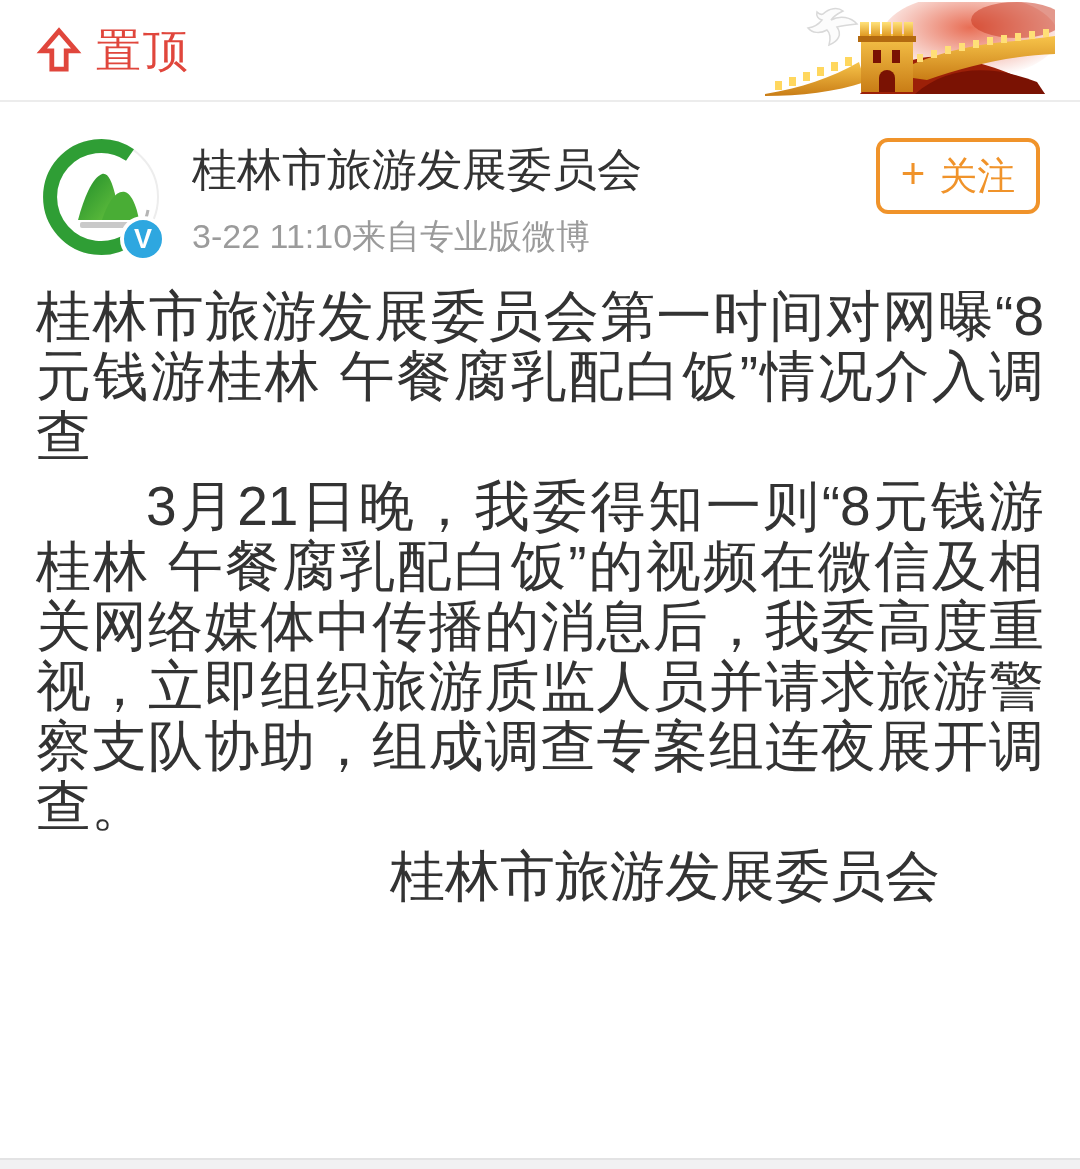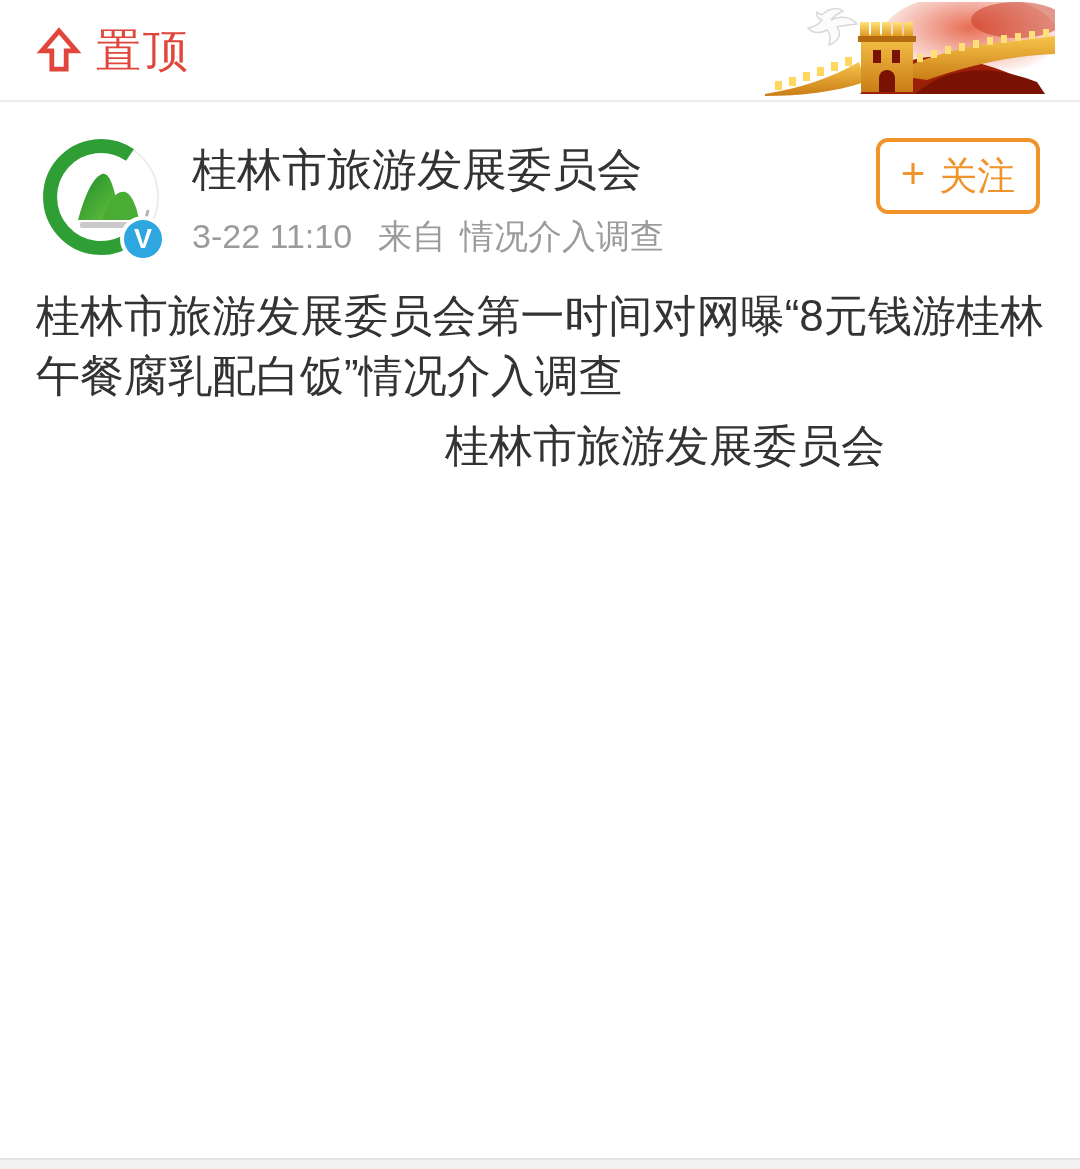--- a/index.html
+++ b/index.html
@@ -47,36 +47,36 @@
   }
   .profile-info{margin-left:32px;padding-top:6px;min-width:0;}
   .username{
     font-size:45px;line-height:1.15;color:#333;
     white-space:nowrap;cursor:pointer;
   }
   .meta{
     margin-top:18px;font-size:34px;color:var(--meta_gray);
     display:flex;align-items:baseline;white-space:nowrap;
   }
-  .meta .time{margin-right:26px;}
-  .meta .prefix{margin-right:14px;}
+  .meta .time{}
+  .meta .prefix{}
   .meta .source{color:var(--meta_gray);cursor:pointer;}
   .follow-btn{
     margin-left:auto;flex:0 0 auto;
     width:164px;height:76px;margin-top:0;
     background:#ffffff;border:4px solid var(--follow_orange);
     border-radius:12px;color:var(--follow_orange);
     font-family:inherit;font-size:38px;
     display:flex;align-items:center;justify-content:center;gap:14px;
     cursor:pointer;padding:0;
   }
   .follow-btn .plus{font-size:42px;font-weight:300;line-height:1;transform:translateY(-2px);}
   .post-body{
     padding:26px 36px 0 36px;
-    font-size:44px;line-height:60px;color:var(--body_text);
+    font-size:55px;line-height:60px;color:var(--body_text);
     word-break:break-all;text-align:justify;
   }
   .post-body p{margin:0 0 10px 0;}
   .post-body p.indent{text-indent:2em;}
   .post-body p.sig{
     text-align:center;text-indent:0;margin:0;
     padding-left:250px;word-break:keep-all;
   }
   .bottom-strip{
     position:absolute;left:0;bottom:0;width:100%;height:11px;
@@ -177,29 +177,30 @@
       <div class="v-badge">
         <span>V</span>
       </div>
     </div>
 
     <div class="profile-info">
       <div class="username">桂林市旅游发展委员会</div>
       <div class="meta">
         <span class="time">3-22 11:10</span>
         <span class="prefix">来自</span>
-        <span class="source">情况介入调查</span>
+        <span class="source">专业版微博</span>
       </div>
     </div>
 
     <button class="follow-btn">
       <span class="plus">+</span>
       <span>关注</span>
     </button>
   </section>
 
   <article class="post-body">
     <p>桂林市旅游发展委员会第一时间对网曝“8元钱游桂林 午餐腐乳配白饭”情况介入调查</p>
+    <p class="indent">3月21日晚，我委得知一则“8元钱游桂林 午餐腐乳配白饭”的视频在微信及相关网络媒体中传播的消息后，我委高度重视，立即组织旅游质监人员并请求旅游警察支队协助，组成调查专案组连夜展开调查。</p>
     <p class="sig">桂林市旅游发展委员会</p>
   </article>
 
   <footer class="bottom-strip"></footer>
 </div>
 
 </body></html>

